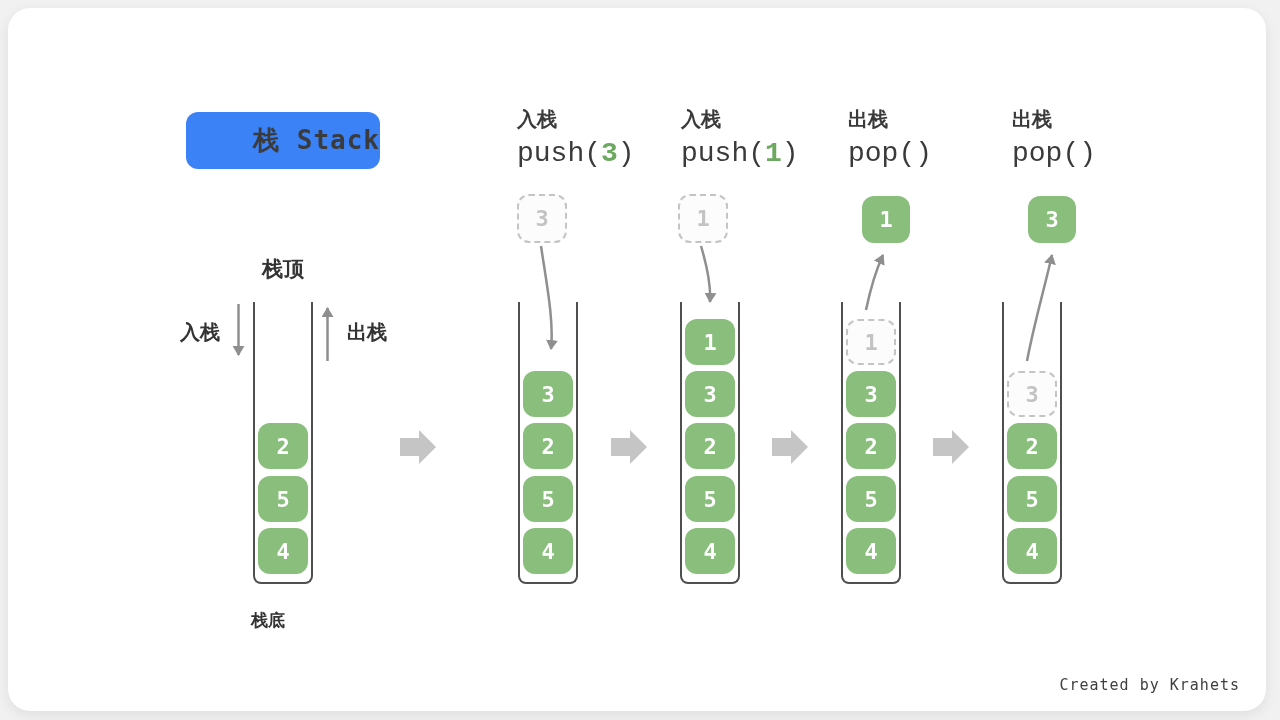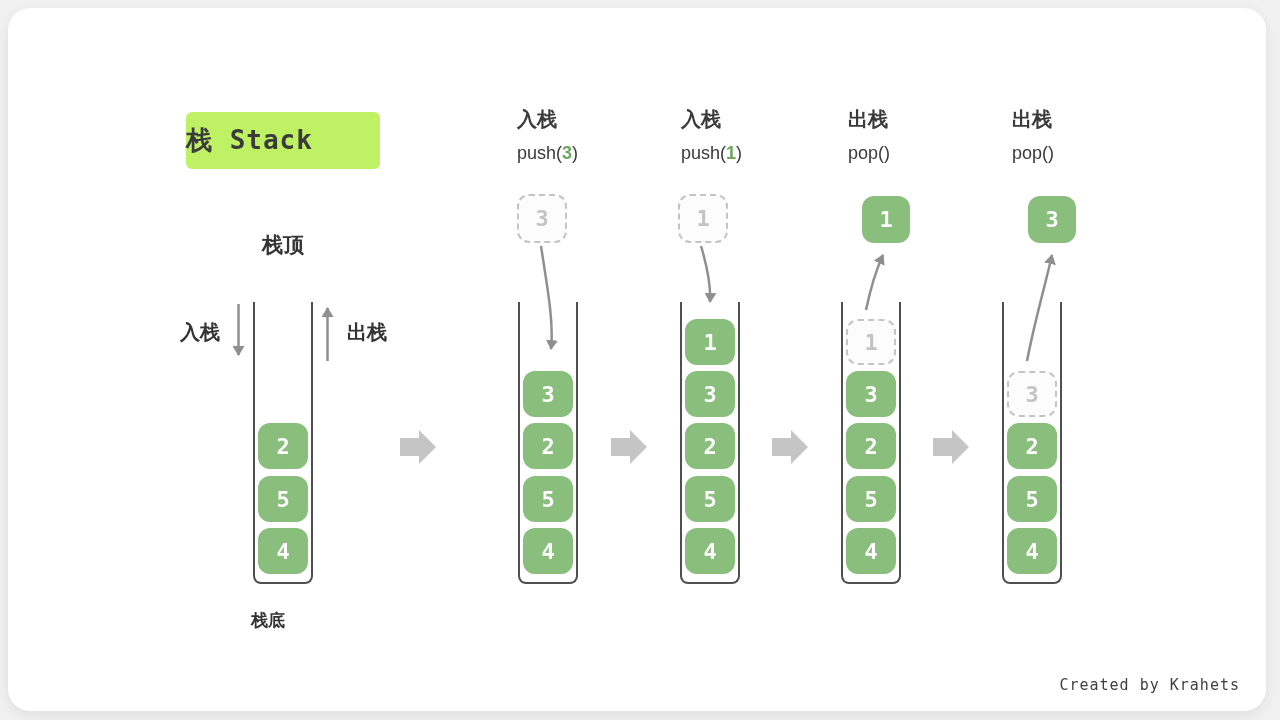--- a/index.html
+++ b/index.html
@@ -14,36 +14,36 @@
     position: absolute; left: 8px; top: 8px;
     width: 1258px; height: 703px;
     background: #ffffff; border-radius: 22px;
     box-shadow: 0 4px 14px rgba(0,0,0,0.08);
   }
   .abs { position: absolute; }
 
   
   .title-badge {
     left: 186px; top: 112px; width: 194px; height: 57px;
-    background: #bef264; border-radius: 6px;
-    display: flex; align-items: center; justify-content: flex-start;
+    background: #3b82f6; border-radius: 12px;
+    display: flex; align-items: center; justify-content: flex-end;
     font-family: "DejaVu Sans Mono", monospace;
     font-weight: bold; font-size: 26px; color: #3b3b3b;
     letter-spacing: 1px;
   }
 
   
   .op { top: 107px; }
   .op .cn {
     font-weight: bold; font-size: 20px; color: #3a3a3a;
     margin-bottom: 10px; line-height: 24px;
   }
   .op .code {
-    font-family: Liberation Sans, sans-serif;
-    font-size: 18px; color: #3a3a3a; line-height: 25px;
+    font-family: Liberation Mono, monospace;
+    font-size: 28px; color: #3a3a3a; line-height: 25px;
   }
   .op .code .arg { color: #6ca860; font-weight: bold; }
 
   
   .well {
     top: 302px; width: 60px; height: 282px;
     border: 2px solid #4f4f4f; border-top: none;
     border-radius: 0 0 8px 8px; background: #ffffff;
   }
 
@@ -66,21 +66,21 @@
 
   
   .s0 { top: 319px; } .s1 { top: 371px; } .s2 { top: 423px; }
   .s3 { top: 476px; } .s4 { top: 528px; }
   
   .k1 { left: 258px; } .k2 { left: 523px; } .k3 { left: 685px; }
   .k4 { left: 846px; } .k5 { left: 1007px; }
 
   
   .lbl { font-weight: bold; color: #333333; text-align: center; }
-  .top-lbl    { left: 253px; top: 231px; width: 60px; font-size: 21px; }
+  .top-lbl    { left: 253px; top: 255px; width: 60px; font-size: 21px; }
   .bottom-lbl { left: 238px; top: 609px; width: 60px; font-size: 17px; }
   .push-lbl   { left: 175px; top: 319px; width: 50px; font-size: 20px; }
   .pop-lbl    { left: 342px; top: 319px; width: 50px; font-size: 20px; }
 
   svg.overlay {
     position: absolute; left: 0; top: 0;
     width: 1280px; height: 720px; pointer-events: none;
   }
 
   .watermark {

